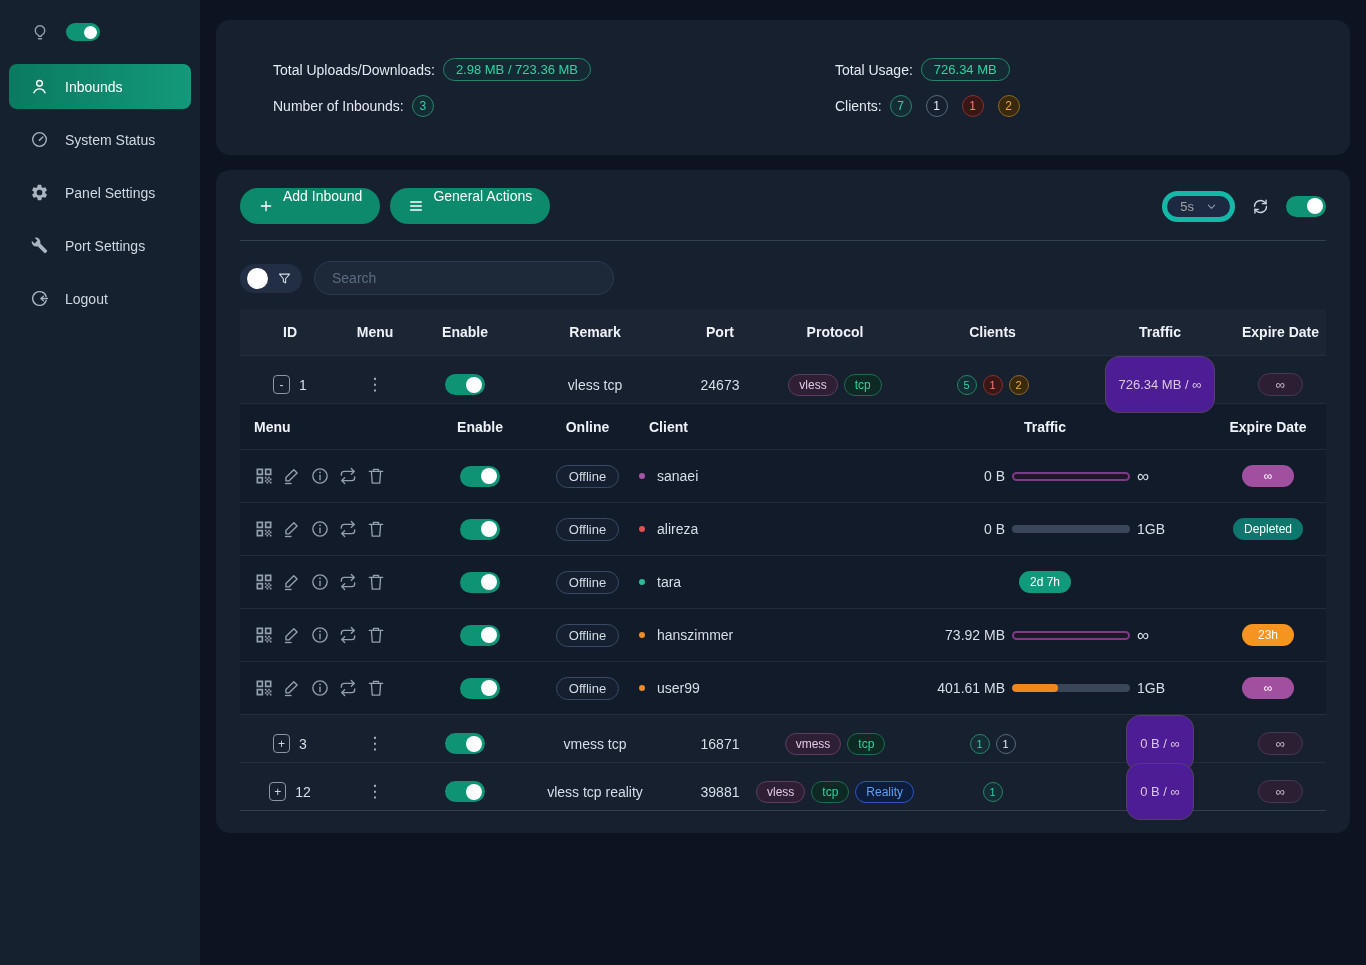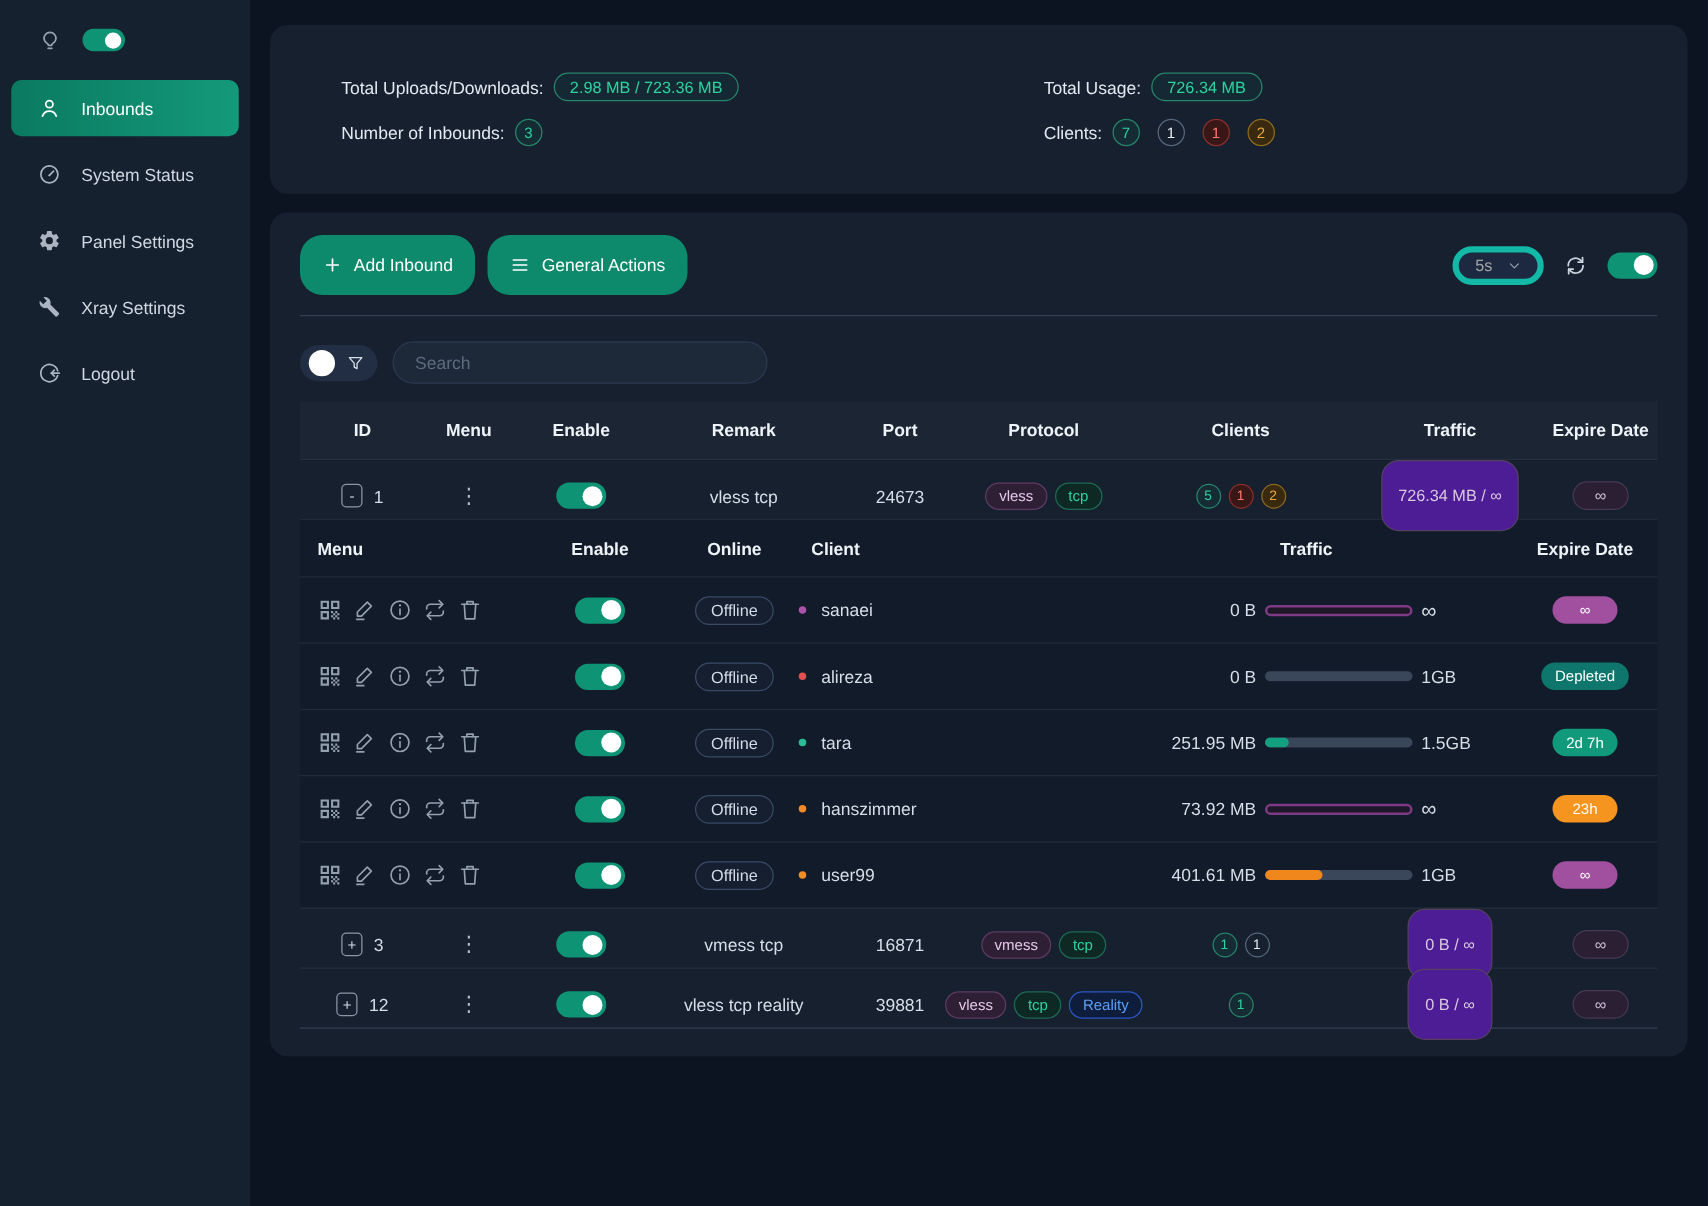--- a/index.html
+++ b/index.html
@@ -35,21 +35,21 @@
   .stat-row { display:flex; align-items:center; gap:8px; font-size:14px; color:#e2e9f1; }
   .pill { border:1px solid #27856a; color:#2dd4a0; background:rgba(23,128,98,.10); border-radius:14px; padding:3px 12px; font-size:13px; white-space:nowrap; }
   .circle-badge { min-width:22px; height:22px; padding:0 4px; border-radius:50%; display:inline-flex; align-items:center; justify-content:center; font-size:12px; border:1px solid; }
   .cb-green { color:#2dd4a0; border-color:#27856a; background:rgba(23,128,98,.12); }
   .cb-gray { color:#e6edf5; border-color:#57677d; background:transparent; }
   .cb-red { color:#ff7a70; border-color:#8c2f2c; background:#391717; }
   .cb-orange { color:#f2a93b; border-color:#8c6a1f; background:#39290f; }
 
   .table-card { padding:16px 24px 22px; }
   .toolbar { display:flex; align-items:center; padding:2px 0 16px; }
-  .btn { display:inline-flex; align-items:center; gap:9px; background:#0d8a6c; color:#fff; border:none; border-radius:18px; height:48px; padding:0 18px; font-size:14px; margin-right:10px; cursor:pointer; font-family:inherit; }
+  .btn { display:inline-flex; gap:9px; background:#0d8a6c; color:#fff; border:none; border-radius:18px; height:36px; padding:0 18px; font-size:14px; margin-right:10px; cursor:pointer; font-family:inherit; }
   .btn .icon { color:#fff; }
   .toolbar-right { margin-left:auto; display:flex; align-items:center; gap:16px; }
   .select-pill { display:flex; align-items:center; gap:12px; background:#1c2940; border:5px solid #14b8a6; color:#a3a3a3; height:31px; padding:0 13px; border-radius:16px; font-size:13px; cursor:pointer; }
   .refresh { color:#c8d2dc; cursor:pointer; display:flex; }
 
   .divider { height:1px; background:rgba(122,143,168,.28); }
 
   .search-row { display:flex; align-items:center; gap:12px; padding:20px 0 14px; }
   .filter-toggle { width:62px; height:29px; background:#222e44; border-radius:15px; display:flex; align-items:center; padding:0 7px; gap:9px; cursor:pointer; }
   .filter-knob { width:21px; height:21px; background:#fff; border-radius:50%; }
@@ -146,21 +146,21 @@
       </span>
       <span>Panel Settings</span>
     </div>
 
     <div class="nav-item">
       <span class="icon">
         <svg width="19" height="19" viewBox="0 0 24 24" fill="currentColor">
             <path d="M21.6 18.2L13 9.6a5.8 5.8 0 0 0-7.1-7.3L9.4 5.8 5.8 9.4 2.3 5.9a5.8 5.8 0 0 0 7.3 7.1l8.6 8.6c.4.4 1 .4 1.4 0l2-2c.4-.4.4-1 0-1.4z"></path>
           </svg>
       </span>
-      <span>Xray Settings</span>
+      <span>Port Settings</span>
     </div>
 
     <div class="nav-item">
       <span class="icon">
         <svg width="19" height="19" viewBox="0 0 24 24" fill="none" stroke="currentColor" stroke-width="1.7" stroke-linecap="round" stroke-linejoin="round">
             <path d="M20.4 14.5A8.7 8.7 0 1 1 20.4 9.5"></path>
             <path d="M22 12h-8"></path>
             <path d="M17 9l-3 3 3 3"></path>
           </svg>
       </span>
@@ -446,27 +446,20 @@
               </span>
           </div>
           <div class="cell-c">
               <span class="switch"></span>
             </div>
           <div class="ta-c"><span class="offline">Offline</span></div>
           <div class="client-cell">
             <span class="dot dot-green"></span>
             <span>tara</span>
           </div>
-          <div class="traffic-cell">
-            <span class="t-used">251.95 MB</span>
-            <span class="bar">
-                <span class="fill fill-green" style="width:16%"></span>
-              </span>
-            <span class="t-limit">1.5GB</span>
-          </div>
           <div class="ta-c"><span class="badge badge-green">2d 7h</span></div>
         </div>
 
         <div class="grid6 crow">
           <div class="menu-icons">
             <span class="icon">
                 <svg width="20" height="20" viewBox="0 0 24 24" fill="currentColor">
                   <path d="M3 3h8v8H3zm2 2v4h4V5z"></path>
                   <path d="M13 3h8v8h-8zm2 2v4h4V5z"></path>
                   <path d="M3 13h8v8H3zm2 2v4h4v-4z"></path>

